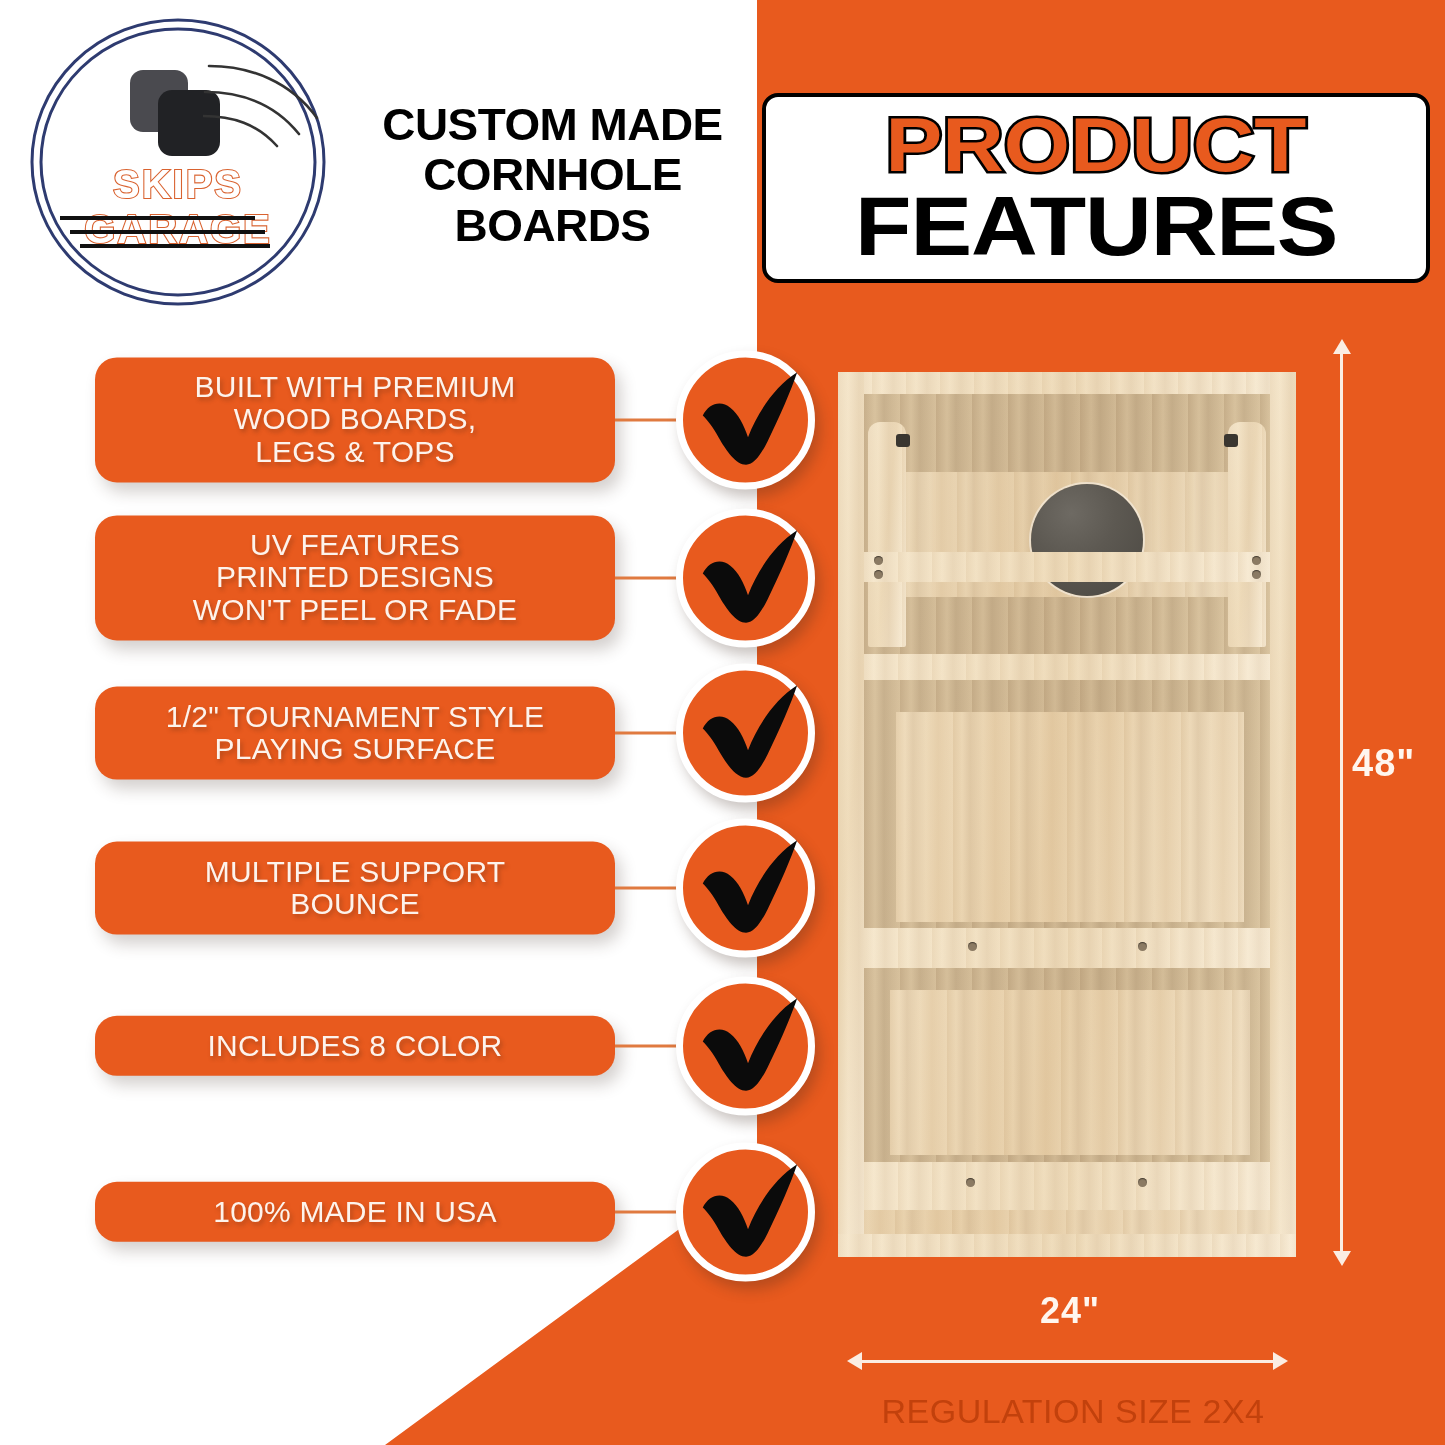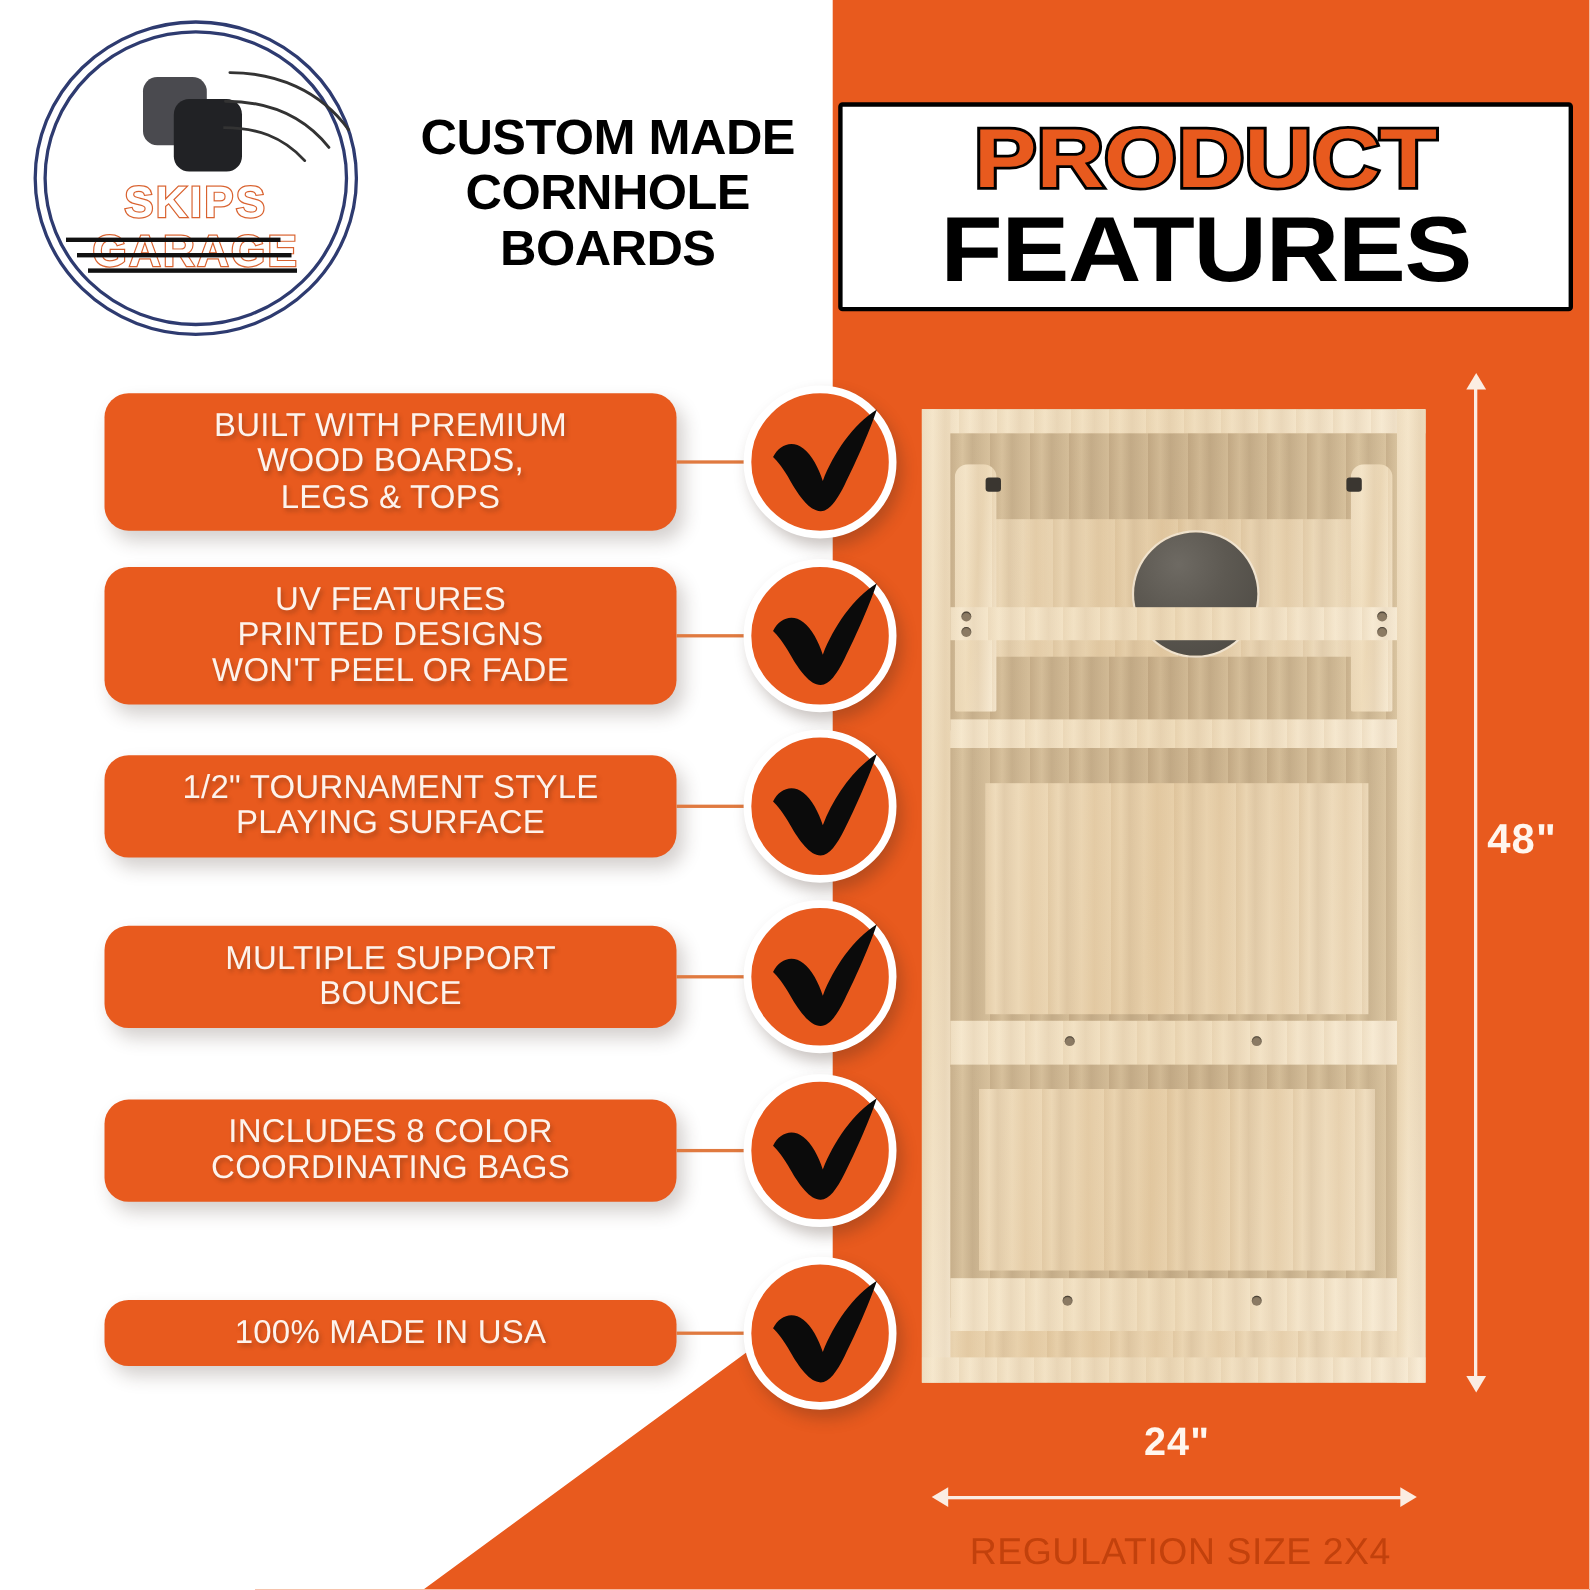--- a/index.html
+++ b/index.html
@@ -43,21 +43,21 @@
     position:absolute;left:350px;top:100px;width:405px;
     text-align:center;color:#000;
     font-size:45px;line-height:1.12;font-weight:700;
     letter-spacing:-0.5px;
     transform:scaleX(1.02);transform-origin:center top;
   }
 
   
   .pf-box{
     position:absolute;left:762px;top:93px;width:668px;height:190px;
-    background:#ffffff;border:4px solid #000;border-radius:4px;
+    background:#ffffff;border:4px solid #000;border-radius:16px;
     display:flex;flex-direction:column;align-items:center;justify-content:center;
     box-sizing:border-box;
   }
   .pf-product{
     font-size:76px;font-weight:700;line-height:0.95;letter-spacing:0px;
     color:var(--org,#E85A1E);
     -webkit-text-stroke:5px #000;
     paint-order:stroke fill;
     transform:scaleX(1.12);
   }
@@ -246,21 +246,20 @@
         <div class="check-circle">
           <svg viewBox="0 0 120 120">
             <path d="M14 56 C20 44 32 40 42 48 C50 54 56 66 60 78 C70 52 88 26 110 12 C104 30 92 58 80 82 C73 96 66 106 58 106 C48 106 38 92 30 78 C24 67 18 60 14 56 Z" fill="#0b0b0b"></path>
           </svg>
         </div>
       </div>
       <div class="feat-row" style="top: 1046px;">
         <div class="pill">
           <div>
             <div>INCLUDES 8 COLOR</div>
-            <div>COORDINATING BAGS</div>
           </div>
         </div>
         <div class="connector"></div>
         <div class="check-circle">
           <svg viewBox="0 0 120 120">
             <path d="M14 56 C20 44 32 40 42 48 C50 54 56 66 60 78 C70 52 88 26 110 12 C104 30 92 58 80 82 C73 96 66 106 58 106 C48 106 38 92 30 78 C24 67 18 60 14 56 Z" fill="#0b0b0b"></path>
           </svg>
         </div>
       </div>
       <div class="feat-row" style="top: 1212px;">

